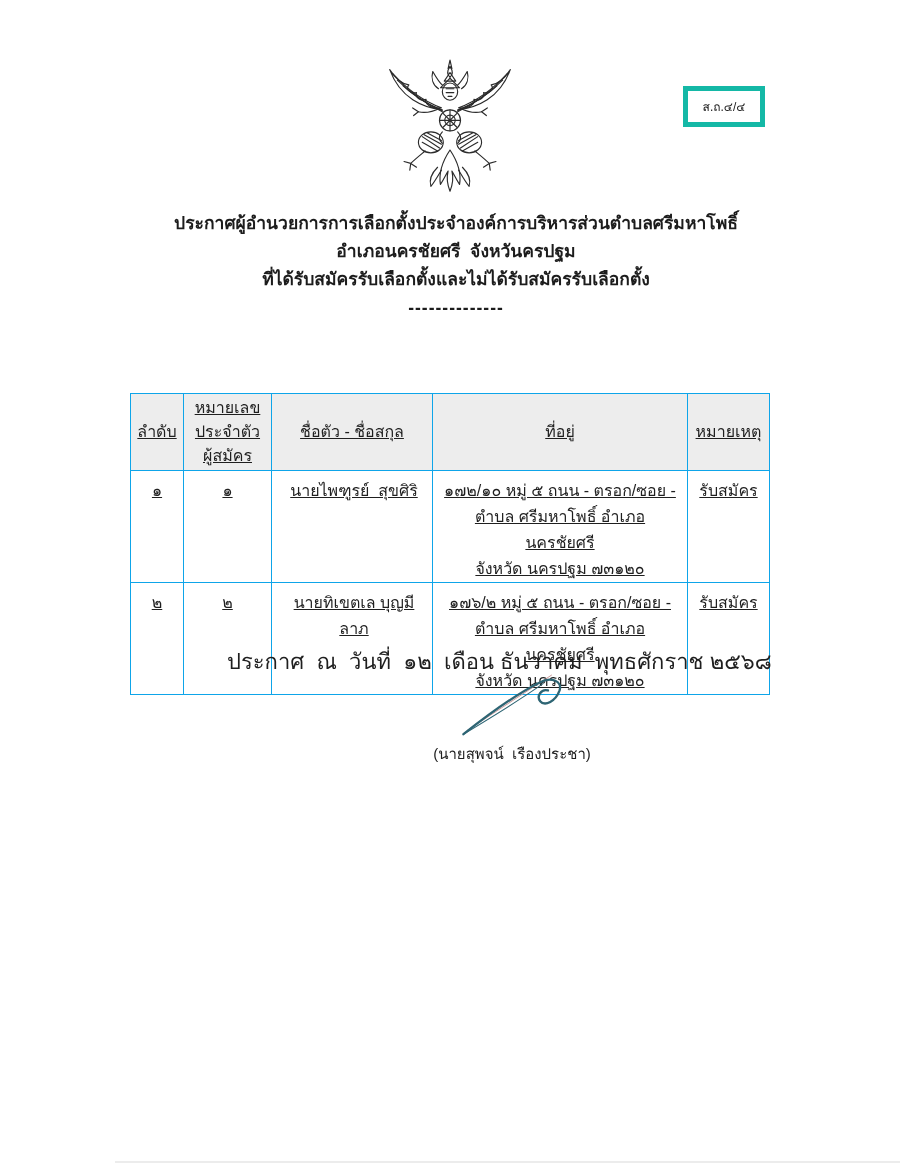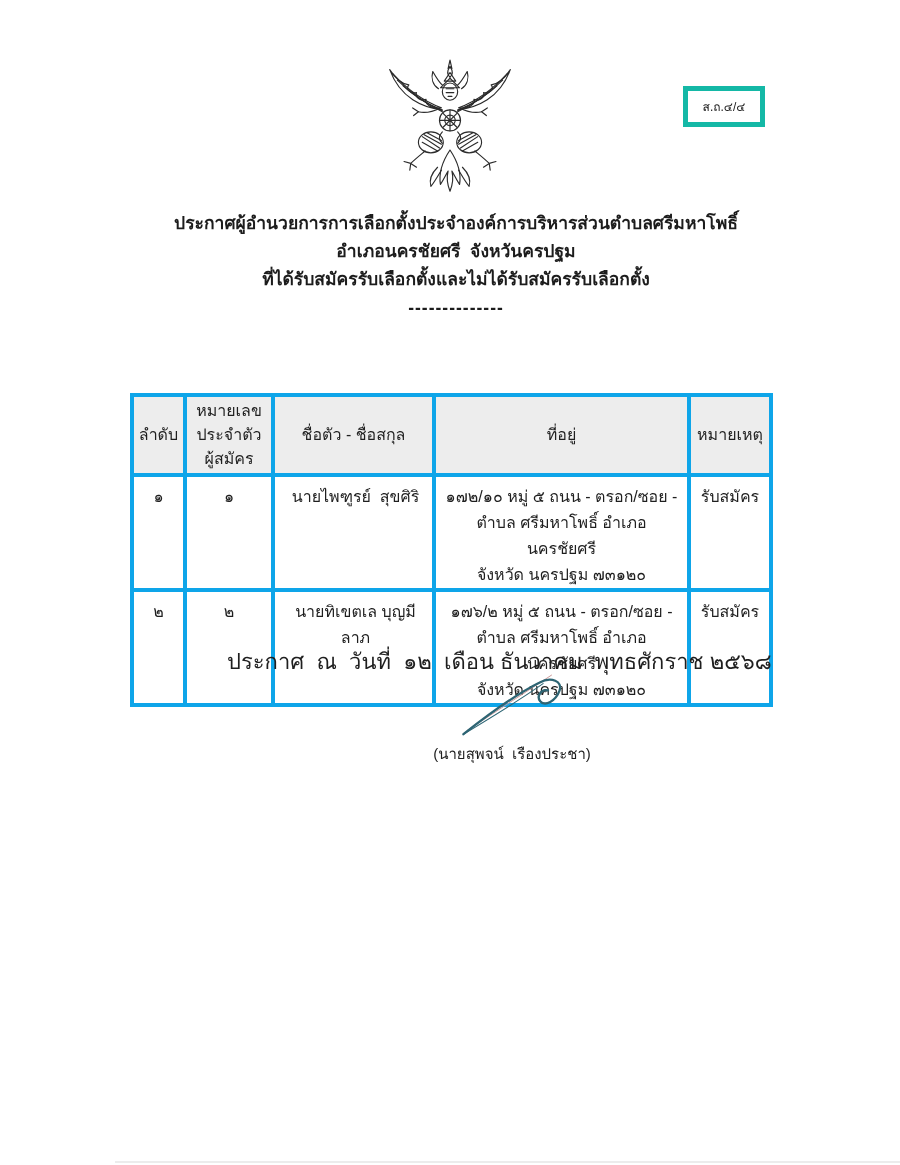--- a/index.html
+++ b/index.html
@@ -20,21 +20,21 @@
     position:absolute;left:6px;top:209px;width:900px;text-align:center;
     font-size:17.5px;font-weight:bold;line-height:28px;color:#1c1c1c;
   }
   .title-line{white-space:pre-wrap;}
   .divider-line{font-weight:bold;letter-spacing:1px;line-height:26px;margin-top:2px;}
   
   table.doc-table{
     position:absolute;left:130px;top:393px;border-collapse:collapse;
     table-layout:fixed;width:639px;font-size:16px;color:#1f1f1f;
   }
-  .doc-table th,.doc-table td{border:4px solid #0ea5e9;box-sizing:border-box;}
+  .doc-table th,.doc-table td{border:1px solid #0ea5e9;box-sizing:border-box;text-decoration:underline;}
   .doc-table thead th{
     background:#ededed;font-weight:normal;height:74px;text-align:center;
     vertical-align:middle;line-height:24px;white-space:pre-line;padding:2px 4px;
   }
   .doc-table tbody td{
     height:77px;vertical-align:top;padding:7px 8px 0 8px;line-height:26px;text-align:center;
   }
   .doc-table td.center{text-align:center;}
   .doc-table td.name-cell{padding-left:12px;white-space:pre-wrap;}
   .doc-table td.addr-cell{white-space:pre-line;}

